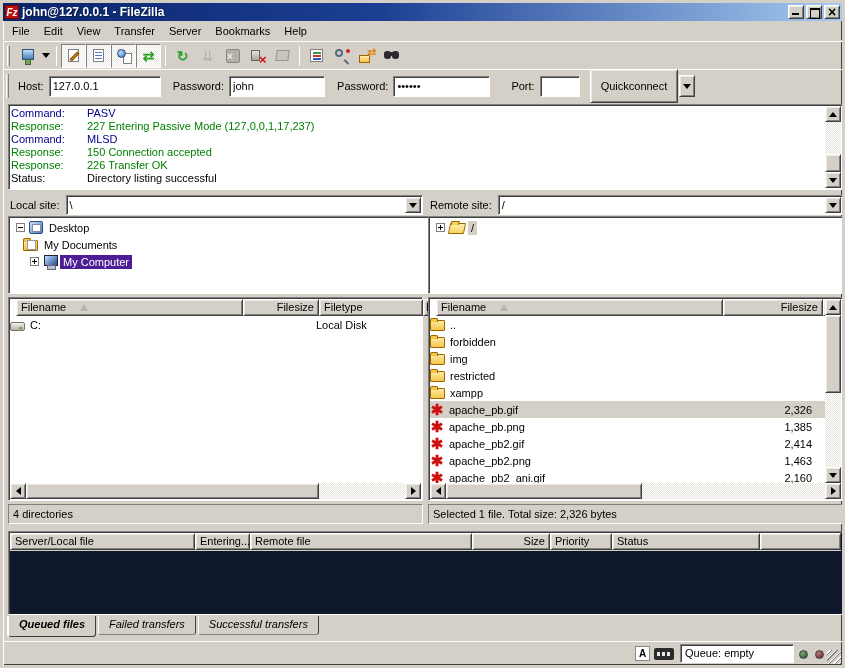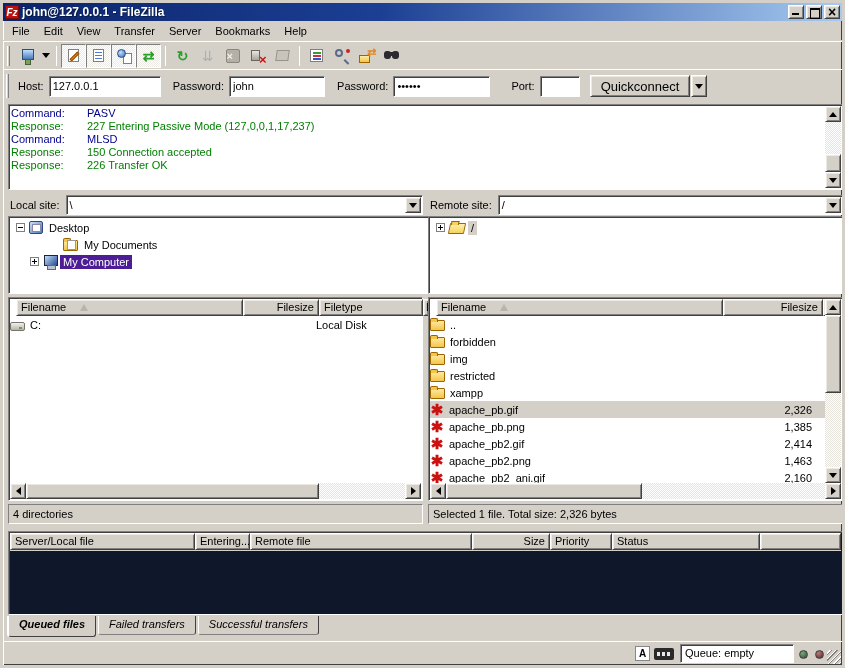--- a/index.html
+++ b/index.html
@@ -88,21 +88,21 @@
     background:#2a2a30; border-radius:3px; box-shadow:8px 0 0 #2a2a30; }
   .ic-bino::after { content:''; position:absolute; left:6px; top:5px; width:5px; height:4px; background:#2a2a30; }
 
   
   .quickbar { position:absolute; left:0; top:66px; right:0; height:33px;
     display:flex; align-items:center; border-top:1px solid #fff; }
   .qc-grip { width:3px; height:24px; border-left:1px solid #fff; border-right:1px solid #808080; margin:0 6px 0 3px; }
   .qlabel { margin:0 5px 0 3px; }
   .qinput { height:21px; font-family:"Liberation Sans",sans-serif; font-size:11px; padding:2px 3px;
     border:1px solid; border-color:#808080 #fff #fff #808080; box-shadow: inset 1px 1px 0 #404040; outline:none; background:#fff; }
-  .qbtn { height:22px; padding:0 10px; font-size:13px; font-family:"Liberation Sans",sans-serif;
+  .qbtn { height:34px; padding:0 10px; font-size:11px; font-family:"Liberation Sans",sans-serif;
     cursor:default; margin-left:10px; }
   .qbtn-dd { width:16px; height:22px; display:flex; align-items:center; justify-content:center; margin-left:1px; }
   .qbtn-dd::before { content:''; width:0; height:0; border-left:4px solid transparent;
     border-right:4px solid transparent; border-top:5px solid #000; }
 
   
   .log { position:absolute; left:5px; top:101px; width:835px; height:86px; }
   .log-lines { position:absolute; left:2px; top:2px; right:18px; bottom:2px; overflow:hidden; }
   .log-line { display:flex; height:13px; line-height:13px; white-space:nowrap; }
   .log-label { width:76px; flex:none; }
@@ -329,20 +329,24 @@
           <span>MLSD</span>
         </div>
       <div class="log-line lt-response">
           <span class="log-label">Response:</span>
           <span>150 Connection accepted</span>
         </div>
       <div class="log-line lt-response">
           <span class="log-label">Response:</span>
           <span>226 Transfer OK</span>
         </div>
+      <div class="log-line lt-status">
+          <span class="log-label">Status:</span>
+          <span>Directory listing successful</span>
+        </div>
     </div>
     <div class="vscroll dither" style="right:1px; top:1px; bottom:1px;">
       <div class="sb-btn raised" style="top:0">
           <div class="tri-u"></div>
         </div>
       <div class="sb-thumb raised" style="left:0; right:0; bottom:16px; height:18px;"></div>
       <div class="sb-btn raised" style="bottom:0">
           <div class="tri-d"></div>
         </div>
     </div>
@@ -363,21 +367,21 @@
       <div class="combo-btn raised"></div>
     </div>
   </div>
 
   <div class="tree sunken" style="left:5px; width:462px;">
     <div class="tree-row" style="padding-left:7px">
       <div class="expander minus"></div>
       <div class="ti icon-desktop"></div>
       <span class="tree-label">Desktop</span>
     </div>
-    <div class="tree-row" style="padding-left:54px">
+    <div class="tree-row" style="padding-left:14px">
       <div class="ti icon-folder icon-docs"></div>
       <span class="tree-label">My Documents</span>
     </div>
     <div class="tree-row" style="padding-left:21px">
       <div class="expander plus"></div>
       <div class="ti icon-computer"></div>
       <span class="tree-label sel-active">My Computer</span>
     </div>
   </div>
 

